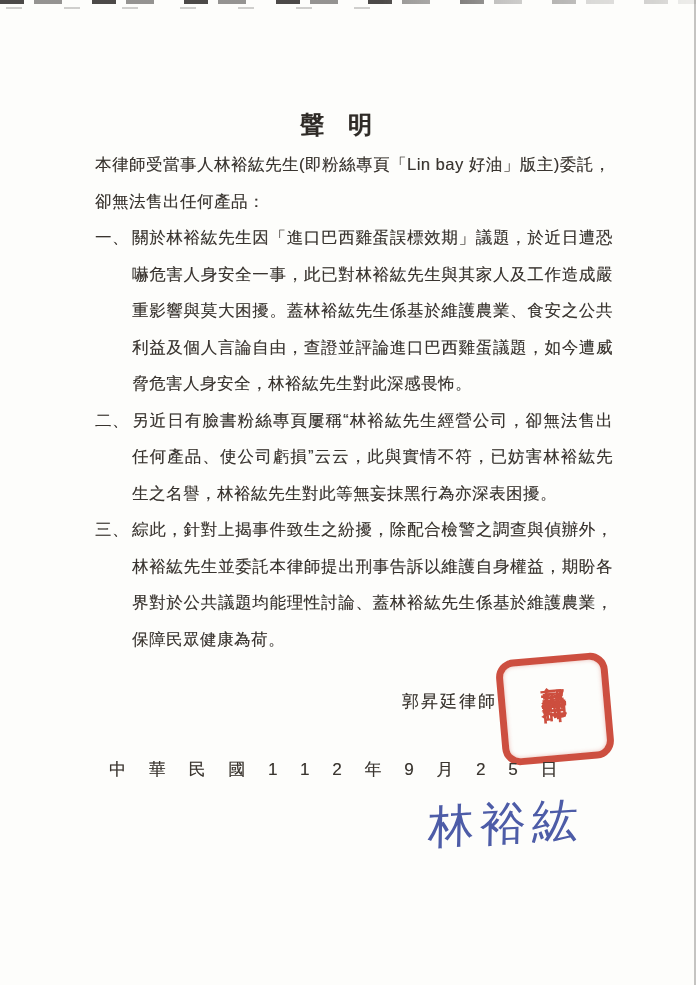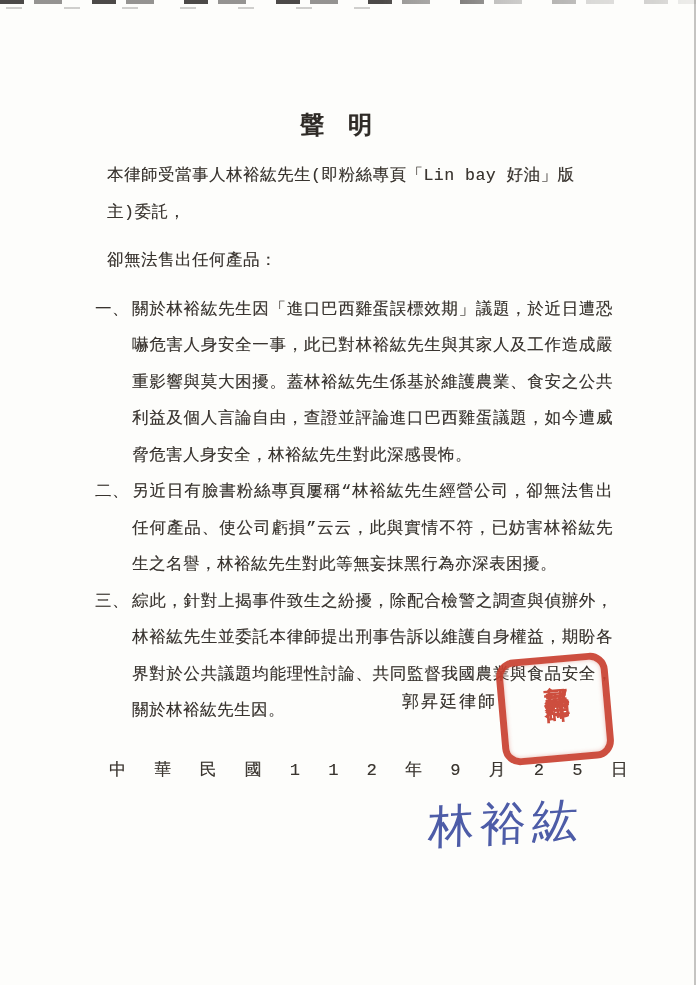--- a/index.html
+++ b/index.html
@@ -3,21 +3,21 @@
 <meta charset="utf-8">
 <style>
   html, body { margin: 0; padding: 0; background: #ffffff; }
 
   .page {
     position: relative;
     width: 696px;
     height: 985px;
     background: #fdfdfb;
     overflow: hidden;
-    font-family: Liberation Mono, monospace;
+    font-family: Liberation Sans, sans-serif;
     color: #39342f;
   }
 
   
   .scan-top {
     position: absolute; top: 0; left: 0; width: 100%; height: 4px;
     background: repeating-linear-gradient(90deg,
       rgba(45,42,40,0.85) 0 24px, rgba(45,42,40,0) 24px 34px,
       rgba(45,42,40,0.5) 34px 62px, rgba(45,42,40,0) 62px 92px);
     -webkit-mask-image: linear-gradient(90deg,#000 0%,#000 55%,rgba(0,0,0,.45) 75%,rgba(0,0,0,.15) 100%);
@@ -38,21 +38,21 @@
     margin: 0; text-align: center;
     font-size: 24px; font-weight: bold; color: #2f2b27;
     text-shadow: 0.4px 0.4px 0 rgba(60,55,50,0.5);
   }
 
   .body {
     position: absolute; left: 95px; top: 146px; width: 518px;
     font-size: 16.5px; line-height: 36.5px; letter-spacing: 0.5px;
     text-shadow: 0.3px 0.3px 0 rgba(60,55,50,0.45);
   }
-  .intro-line { margin: 12px; }
+  .intro-line { margin: 0; }
   .item { margin: 0; position: relative; padding-left: 37px; text-align: justify; }
   .item-num { position: absolute; left: 0; top: 0; }
 
   .lawyer {
     position: absolute; left: 402px; top: 690px;
     font-size: 17px; letter-spacing: 2px; color: #3a352f;
     text-shadow: 0.3px 0.3px 0 rgba(60,55,50,0.45);
   }
 
   .seal {
@@ -105,21 +105,21 @@
       <span>關於林裕紘先生因「進口巴西雞蛋誤標效期」議題，於近日遭恐嚇危害人身安全一事，此已對林裕紘先生與其家人及工作造成嚴重影響與莫大困擾。蓋林裕紘先生係基於維護農業、食安之公共利益及個人言論自由，查證並評論進口巴西雞蛋議題，如今遭威脅危害人身安全，林裕紘先生對此深感畏怖。</span>
     </div>
 
     <div class="item">
       <span class="item-num">二、</span>
       <span>另近日有臉書粉絲專頁屢稱“林裕紘先生經營公司，卻無法售出任何產品、使公司虧損”云云，此與實情不符，已妨害林裕紘先生之名譽，林裕紘先生對此等無妄抹黑行為亦深表困擾。</span>
     </div>
 
     <div class="item">
       <span class="item-num">三、</span>
-      <span>綜此，針對上揭事件致生之紛擾，除配合檢警之調查與偵辦外，林裕紘先生並委託本律師提出刑事告訴以維護自身權益，期盼各界對於公共議題均能理性討論、共同監督我國農業與食品安全，關於林裕紘先生因。</span>
+      <span>綜此，針對上揭事件致生之紛擾，除配合檢警之調查與偵辦外，林裕紘先生並委託本律師提出刑事告訴以維護自身權益，期盼各界對於公共議題均能理性討論、蓋林裕紘先生係基於維護農業，保障民眾健康為荷。</span>
     </div>
   </div>
 
   <div class="lawyer">郭昇廷律師</div>
 
   <div class="seal">
     <span class="seal-text">郭昇廷律師</span>
   </div>
 
   <div class="date-line">中 華 民 國 1 1 2 年 9 月 2 5 日</div>

